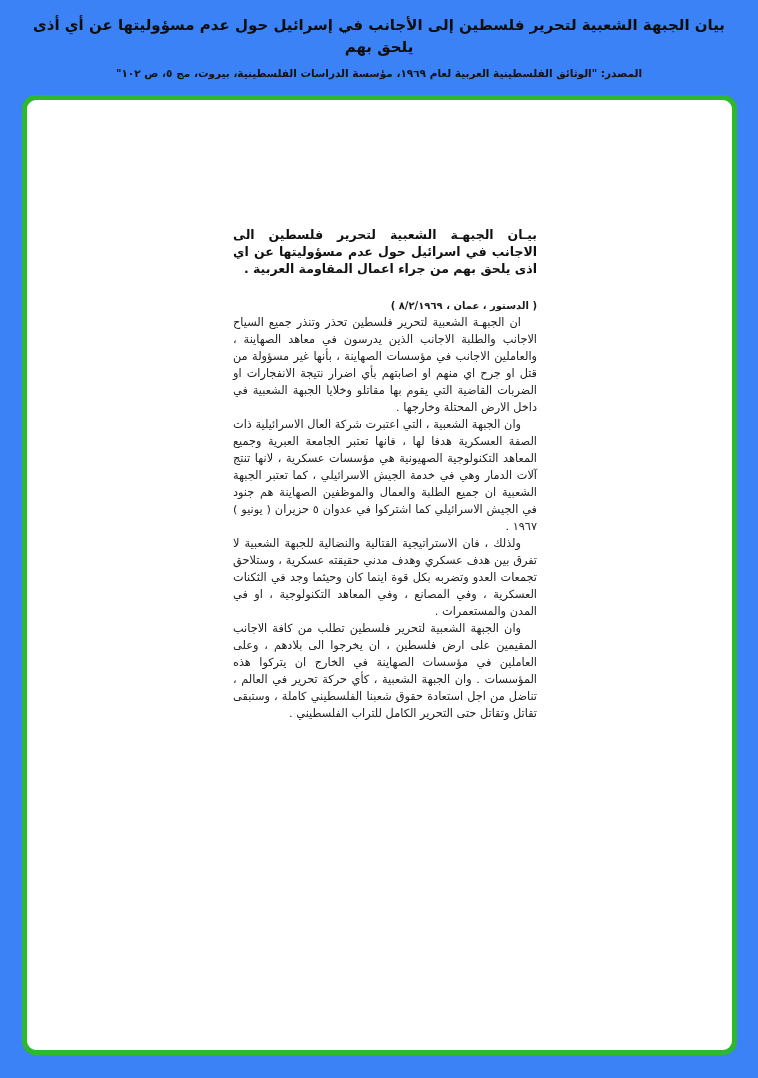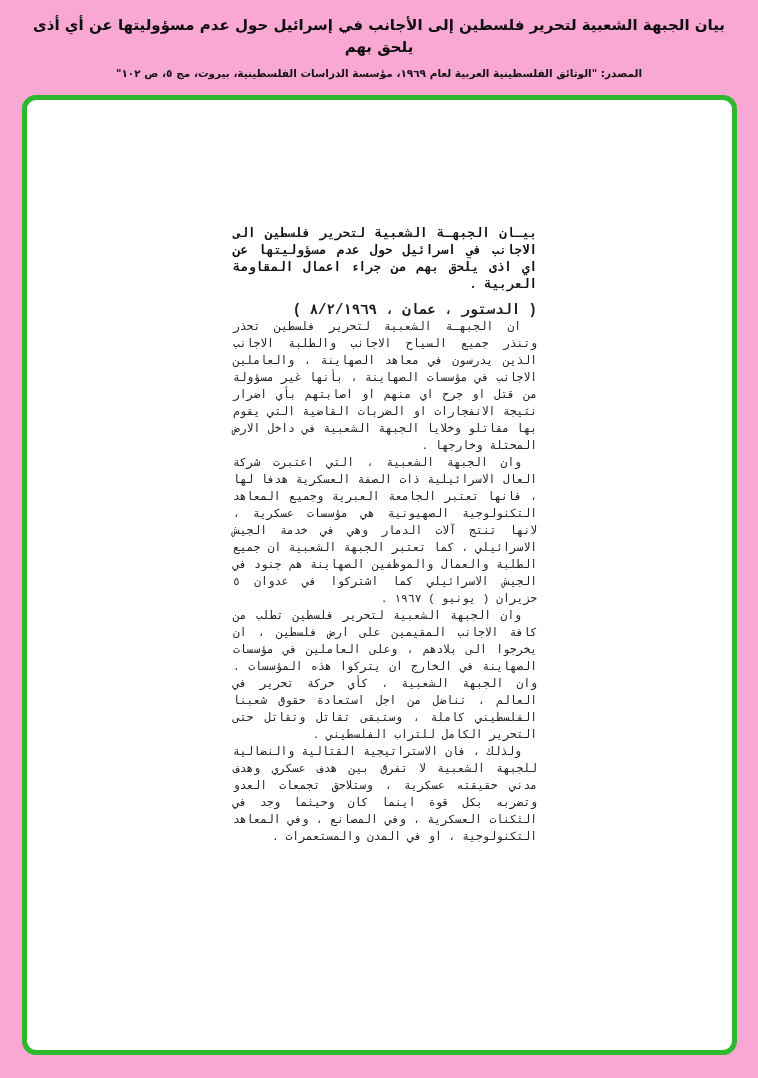--- a/index.html
+++ b/index.html
@@ -7,21 +7,21 @@
   body {
     font-family: "DejaVu Sans", sans-serif;
     width: 758px;
     height: 1078px;
     position: relative;
     overflow: hidden;
   }
   .page {
     position: absolute;
     inset: 0;
-    background: #f9a8d4;
+    background: #3b82f6;
   }
   .page-header {
     position: absolute;
     top: 14px;
     left: 0;
     width: 100%;
     text-align: center;
     direction: rtl;
     color: #0d0d0d;
   }
@@ -39,41 +39,40 @@
   }
   .document-frame {
     position: absolute;
     left: 22px;
     top: 95px;
     right: 21px;
     bottom: 23px;
     border: 5px solid #ec4899;
     border-radius: 14px;
     background: #ffffff;
-    font-family: Liberation Mono, monospace;
   }
   .doc {
     position: absolute;
     top: 126px;
     left: 206px;
     width: 304px;
     direction: rtl;
     color: #1c1c1c;
     text-align: justify;
   }
   .doc-title {
     font-size: 12.5px;
     font-weight: bold;
     line-height: 17px;
     text-align: justify;
     color: #111;
   }
   .doc-dateline {
-    margin-top: 8px;
-    font-size: 14px;
+    margin-top: 20px;
+    font-size: 10px;
     font-weight: bold;
     line-height: 17px;
   }
   .doc-para {
     font-size: 11.3px;
     line-height: 17px;
     text-align: justify;
     text-indent: 16px;
     color: #222;
   }
@@ -87,18 +86,18 @@
     <div class="main-title">بيان الجبهة الشعبية لتحرير فلسطين إلى الأجانب في إسرائيل حول عدم مسؤوليتها عن أي أذى يلحق بهم</div>
     <div class="source-line">المصدر: "الوثائق الفلسطينية العربية لعام ١٩٦٩، مؤسسة الدراسات الفلسطينية، بيروت، مج ٥، ص ١٠٢"</div>
   </header>
 
   <div class="document-frame" style="border-color: rgb(45, 184, 45);">
     <article class="doc">
       <h2 class="doc-title">بيـان الجبهـة الشعبية لتحرير فلسطين الى الاجانب في اسرائيل حول عدم مسؤوليتها عن اي اذى يلحق بهم من جراء اعمال المقاومة العربية .</h2>
       <p class="doc-dateline">( الدستور ، عمان ، ٨/٢/١٩٦٩ )</p>
       <p class="doc-para">ان الجبهـة الشعبية لتحرير فلسطين تحذر وتنذر جميع السياح الاجانب والطلبة الاجانب الذين يدرسون في معاهد الصهاينة ، والعاملين الاجانب في مؤسسات الصهاينة ، بأنها غير مسؤولة من قتل او جرح اي منهم او اصابتهم بأي اضرار نتيجة الانفجارات او الضربات القاضية التي يقوم بها مقاتلو وخلايا الجبهة الشعبية في داخل الارض المحتلة وخارجها .</p>
       <p class="doc-para">وان الجبهة الشعبية ، التي اعتبرت شركة العال الاسرائيلية ذات الصفة العسكرية هدفا لها ، فانها تعتبر الجامعة العبرية وجميع المعاهد التكنولوجية الصهيونية هي مؤسسات عسكرية ، لانها تنتج آلات الدمار وهي في خدمة الجيش الاسرائيلي ، كما تعتبر الجبهة الشعبية ان جميع الطلبة والعمال والموظفين الصهاينة هم جنود في الجيش الاسرائيلي كما اشتركوا في عدوان ٥ حزيران ( يونيو ) ١٩٦٧ .</p>
+      <p class="doc-para">ولذلك ، فان الاستراتيجية القتالية والنضالية للجبهة الشعبية لا تفرق بين هدف عسكري وهدف مدني حقيقته عسكرية ، وستلاحق تجمعات العدو وتضربه بكل قوة اينما كان وحيثما وجد في الثكنات العسكرية ، وفي المصانع ، وفي المعاهد التكنولوجية ، او في المدن والمستعمرات .</p>
       <p class="doc-para">وان الجبهة الشعبية لتحرير فلسطين تطلب من كافة الاجانب المقيمين على ارض فلسطين ، ان يخرجوا الى بلادهم ، وعلى العاملين في مؤسسات الصهاينة في الخارج ان يتركوا هذه المؤسسات . وان الجبهة الشعبية ، كأي حركة تحرير في العالم ، تناضل من اجل استعادة حقوق شعبنا الفلسطيني كاملة ، وستبقى تقاتل وتقاتل حتى التحرير الكامل للتراب الفلسطيني .</p>
-      <p class="doc-para">ولذلك ، فان الاستراتيجية القتالية والنضالية للجبهة الشعبية لا تفرق بين هدف عسكري وهدف مدني حقيقته عسكرية ، وستلاحق تجمعات العدو وتضربه بكل قوة اينما كان وحيثما وجد في الثكنات العسكرية ، وفي المصانع ، وفي المعاهد التكنولوجية ، او في المدن والمستعمرات .</p>
     </article>
   </div>
 
 </div>
 
 </body></html>

